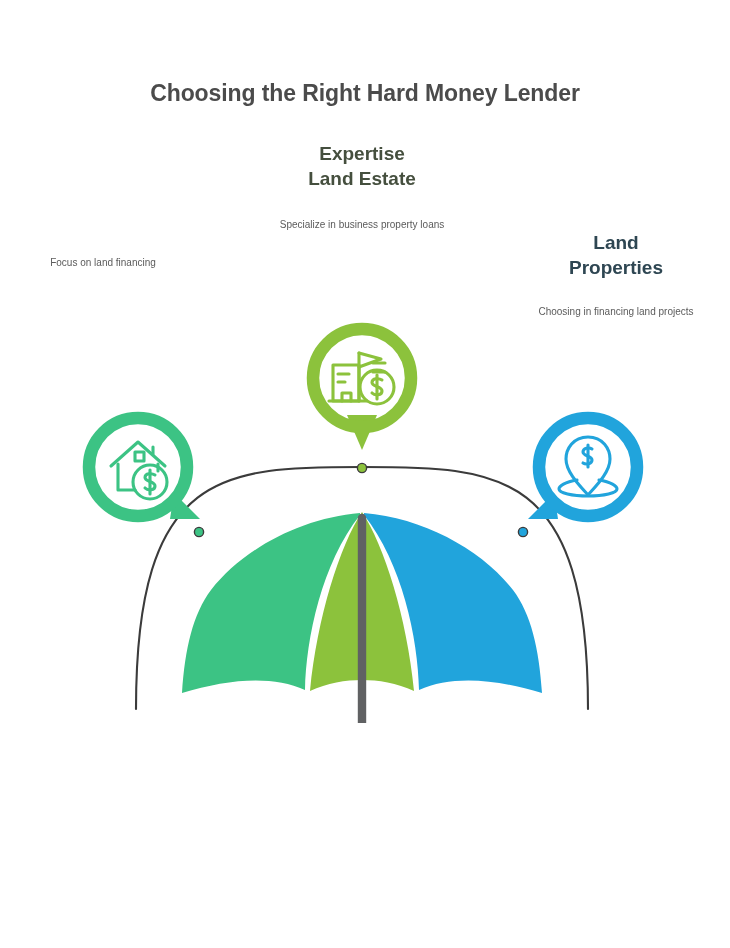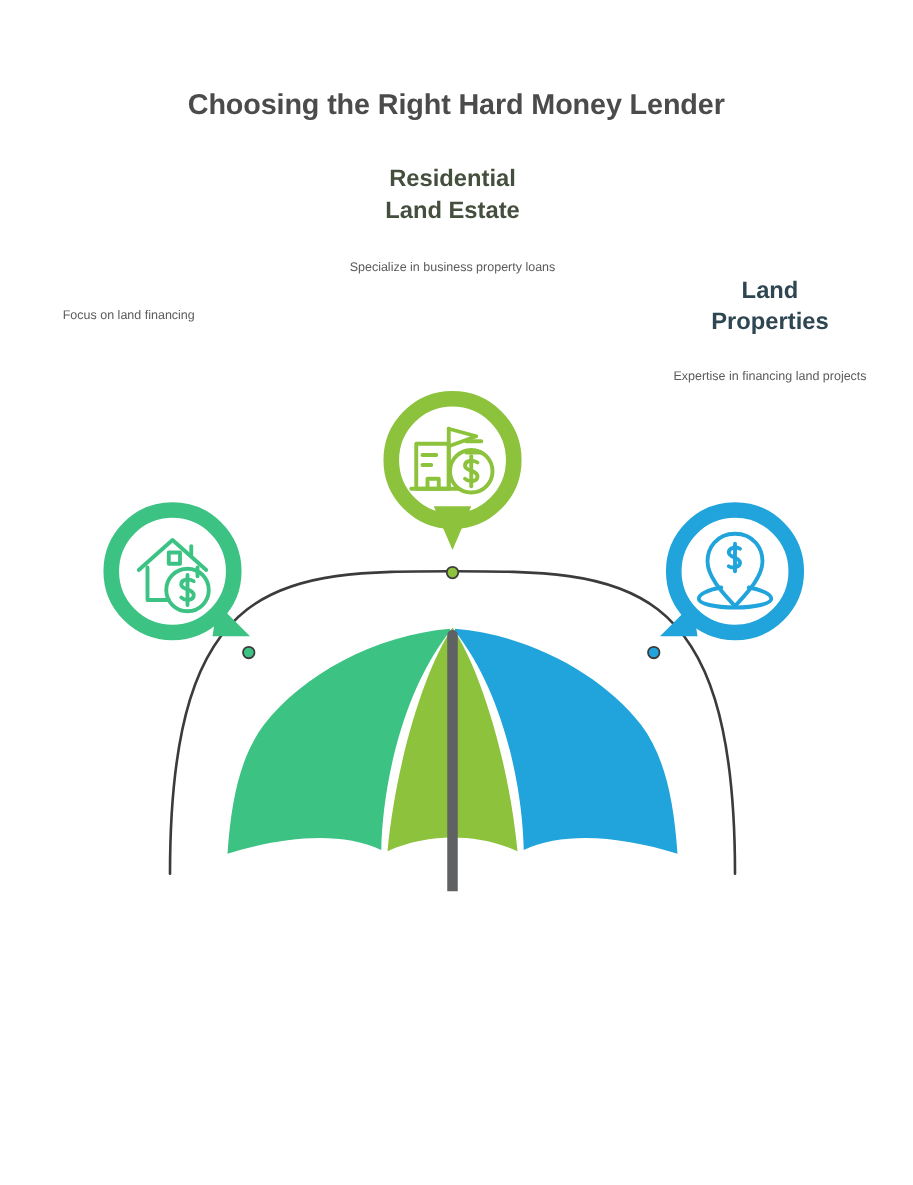--- a/index.html
+++ b/index.html
@@ -11,21 +11,21 @@
   body {
     font-family: "Liberation Sans", sans-serif;
     -webkit-font-smoothing: antialiased;
   }
   #stage {
     position: relative;
     width: 730px;
     height: 705px;
     overflow: hidden;
     background: #ffffff;
-    margin: 8px auto;
+    margin: 18px auto;
   }
 
   
   .title {
     position: absolute;
     left: 0;
     top: 60px;
     width: 730px;
     text-align: center;
     font-size: 23px;
@@ -189,27 +189,27 @@
       </g>
     </svg>
   </div>
 
   <div class="block" id="block-left">
     <div class="body">Focus on land financing</div>
   </div>
 
   <div class="block" id="block-center">
     <div class="head">
-      <span>Residential</span><br>
+      <span>Expertise</span><br>
       <span>Land Estate</span>
     </div>
     <div class="body">Specialize in business property loans</div>
   </div>
 
   <div class="block" id="block-right">
     <div class="head">
       <span>Land</span><br>
       <span>Properties</span>
     </div>
-    <div class="body">Expertise in financing land projects</div>
+    <div class="body">Choosing in financing land projects</div>
   </div>
 
 </div>
 
 </body></html>

